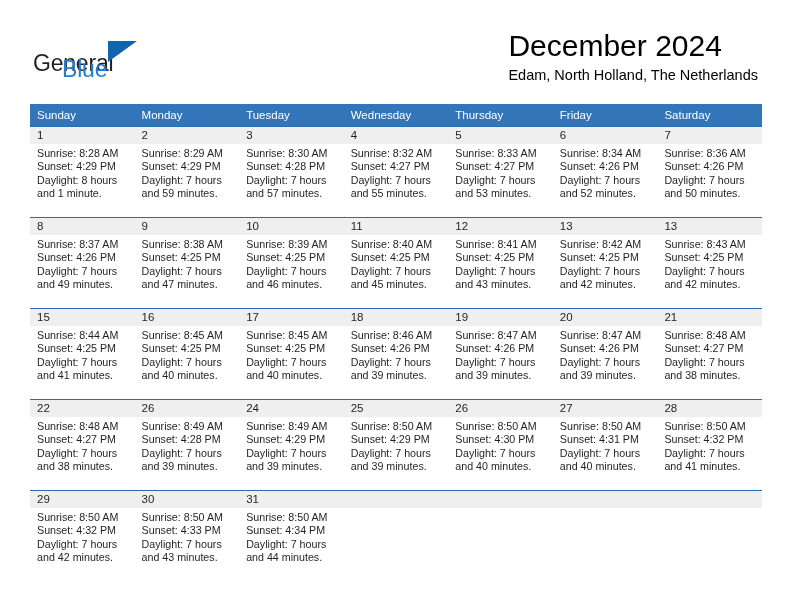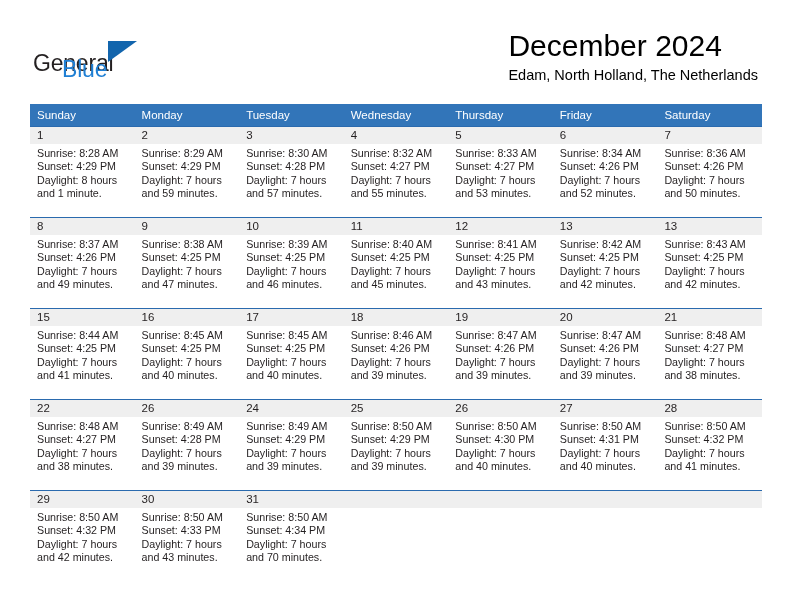--- a/index.html
+++ b/index.html
@@ -546,21 +546,21 @@
           </div>
         </div>
           </td>
         <td>
             <div class="cell-inner">
           <div class="daynum-strip">31</div>
           <div class="cell-body">
             <div>Sunrise: 8:50 AM</div>
             <div>Sunset: 4:34 PM</div>
             <div>Daylight: 7 hours</div>
-            <div>and 70 minutes.</div>
+            <div>and 44 minutes.</div>
           </div>
         </div>
           </td>
         <td class="empty">
             <div class="cell-inner">
           <div class="daynum-strip"></div>
         </div>
           </td>
         <td class="empty">
             <div class="cell-inner">

